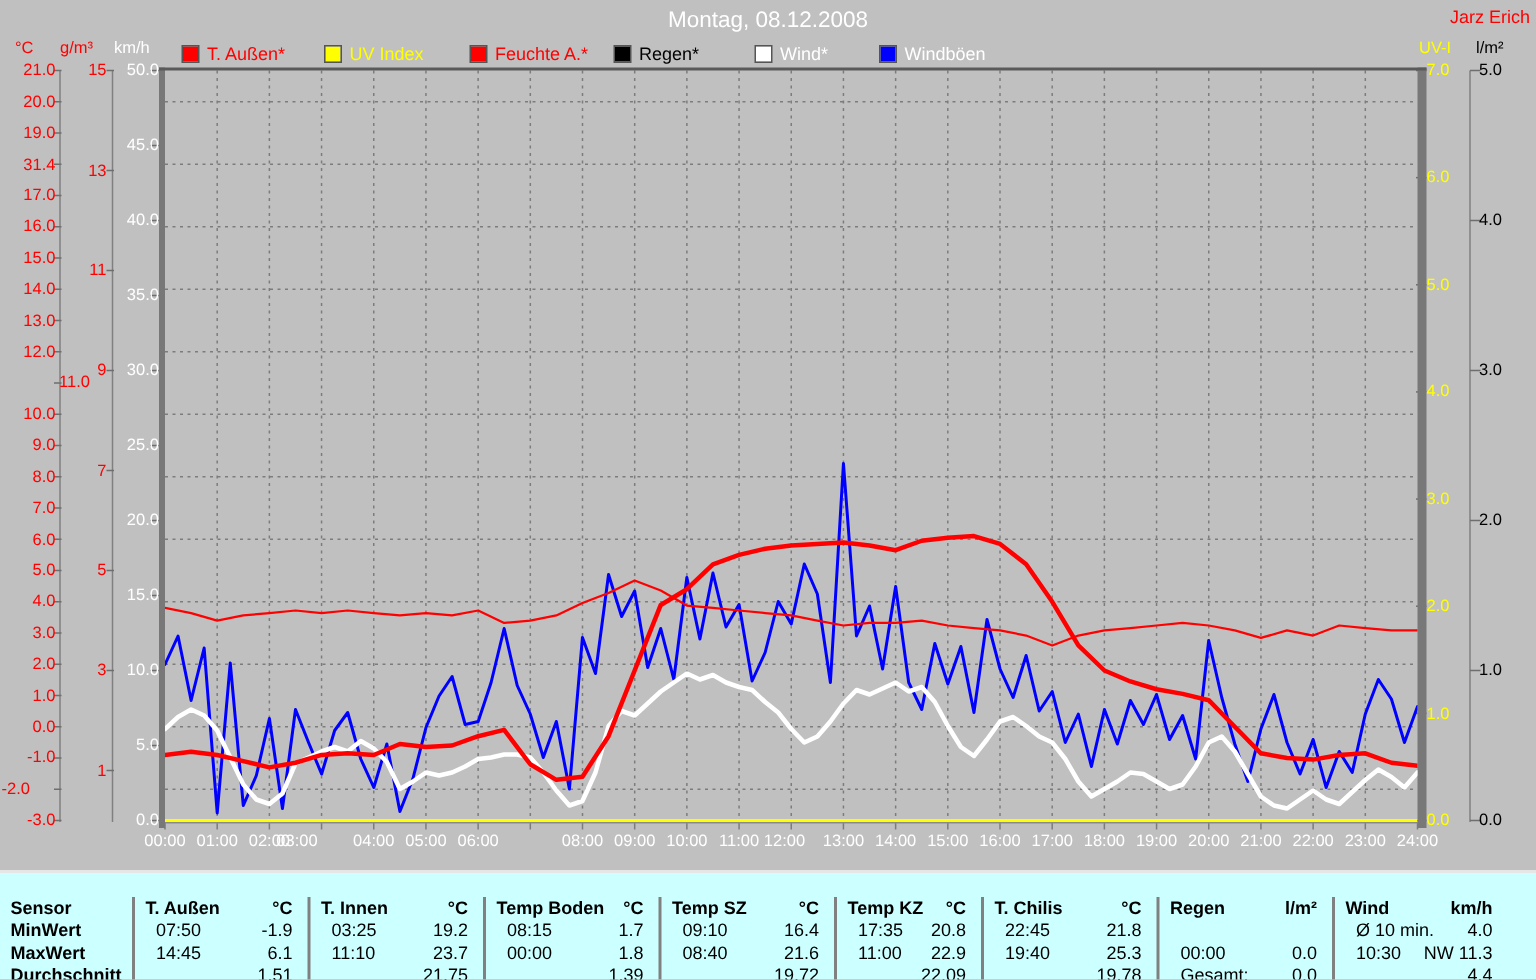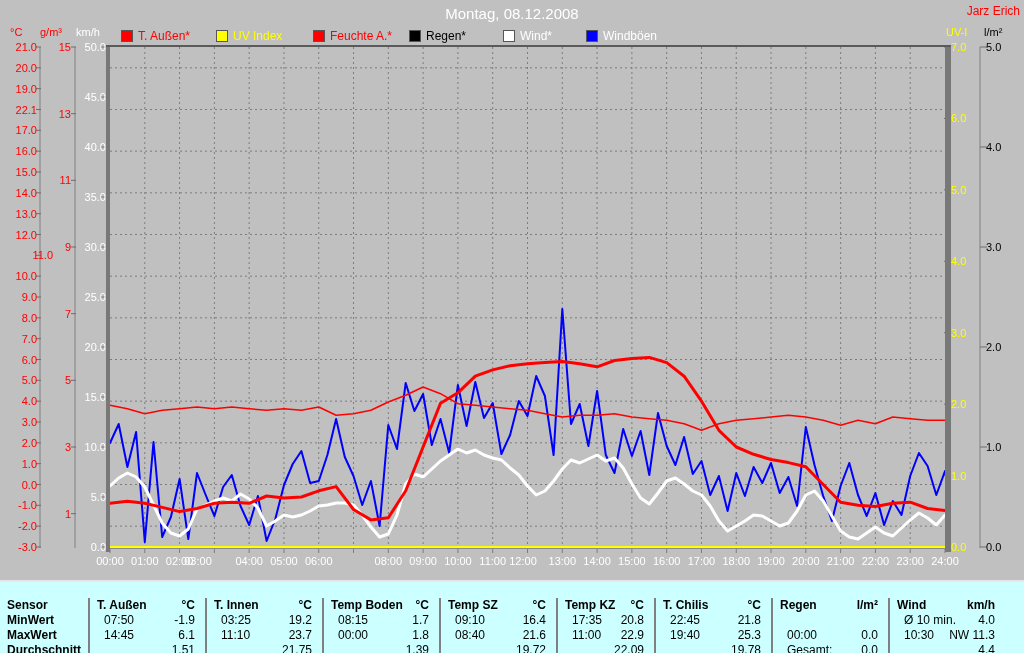--- a/index.html
+++ b/index.html
@@ -205,41 +205,41 @@
     <div class="unit-label abs" style="left: 10px; color: rgb(255, 0, 0);">°C</div>
     <div class="unit-label abs" style="left: 40px; color: rgb(255, 0, 0);">g/m³</div>
     <div class="unit-label abs" style="left: 76px; color: rgb(255, 255, 255);">km/h</div>
     <div class="unit-label abs" style="left: 946px; color: rgb(255, 255, 0);">UV-I</div>
     <div class="unit-label abs" style="left: 984px; color: rgb(0, 0, 0);">l/m²</div>
   </div>
 <div id="yticks">
     <div class="tick-label abs" style="color: rgb(255, 0, 0); top: 41px; left: 1px; width: 36px; text-align: right;">21.0</div>
     <div class="tick-label abs" style="color: rgb(255, 0, 0); top: 61.8333px; left: 1px; width: 36px; text-align: right;">20.0</div>
     <div class="tick-label abs" style="color: rgb(255, 0, 0); top: 82.6667px; left: 1px; width: 36px; text-align: right;">19.0</div>
-    <div class="tick-label abs" style="color: rgb(255, 0, 0); top: 103.5px; left: 1px; width: 36px; text-align: right;">22.1</div>
+    <div class="tick-label abs" style="color: rgb(255, 0, 0); top: 103.5px; left: 1px; width: 36px; text-align: right;">31.4</div>
     <div class="tick-label abs" style="color: rgb(255, 0, 0); top: 124.333px; left: 1px; width: 36px; text-align: right;">17.0</div>
     <div class="tick-label abs" style="color: rgb(255, 0, 0); top: 145.167px; left: 1px; width: 36px; text-align: right;">16.0</div>
     <div class="tick-label abs" style="color: rgb(255, 0, 0); top: 166px; left: 1px; width: 36px; text-align: right;">15.0</div>
     <div class="tick-label abs" style="color: rgb(255, 0, 0); top: 186.833px; left: 1px; width: 36px; text-align: right;">14.0</div>
     <div class="tick-label abs" style="color: rgb(255, 0, 0); top: 207.667px; left: 1px; width: 36px; text-align: right;">13.0</div>
     <div class="tick-label abs" style="color: rgb(255, 0, 0); top: 228.5px; left: 1px; width: 36px; text-align: right;">12.0</div>
-    <div class="tick-label abs" style="color: rgb(255, 0, 0); top: 249.333px; left: 17px; width: 36px; text-align: right;">11.0</div>
+    <div class="tick-label abs" style="color: rgb(255, 0, 0); top: 249.333px; left: 1px; width: 36px; text-align: right; padding-left: 23px;">11.0</div>
     <div class="tick-label abs" style="color: rgb(255, 0, 0); top: 270.167px; left: 1px; width: 36px; text-align: right;">10.0</div>
     <div class="tick-label abs" style="color: rgb(255, 0, 0); top: 291px; left: 1px; width: 36px; text-align: right;">9.0</div>
     <div class="tick-label abs" style="color: rgb(255, 0, 0); top: 311.833px; left: 1px; width: 36px; text-align: right;">8.0</div>
     <div class="tick-label abs" style="color: rgb(255, 0, 0); top: 332.667px; left: 1px; width: 36px; text-align: right;">7.0</div>
     <div class="tick-label abs" style="color: rgb(255, 0, 0); top: 353.5px; left: 1px; width: 36px; text-align: right;">6.0</div>
     <div class="tick-label abs" style="color: rgb(255, 0, 0); top: 374.333px; left: 1px; width: 36px; text-align: right;">5.0</div>
     <div class="tick-label abs" style="color: rgb(255, 0, 0); top: 395.167px; left: 1px; width: 36px; text-align: right;">4.0</div>
     <div class="tick-label abs" style="color: rgb(255, 0, 0); top: 416px; left: 1px; width: 36px; text-align: right;">3.0</div>
     <div class="tick-label abs" style="color: rgb(255, 0, 0); top: 436.833px; left: 1px; width: 36px; text-align: right;">2.0</div>
     <div class="tick-label abs" style="color: rgb(255, 0, 0); top: 457.667px; left: 1px; width: 36px; text-align: right;">1.0</div>
     <div class="tick-label abs" style="color: rgb(255, 0, 0); top: 478.5px; left: 1px; width: 36px; text-align: right;">0.0</div>
     <div class="tick-label abs" style="color: rgb(255, 0, 0); top: 499.333px; left: 1px; width: 36px; text-align: right;">-1.0</div>
-    <div class="tick-label abs" style="color: rgb(255, 0, 0); top: 520.167px; left: 1px; width: 36px; text-align: right;">-2.0</div>
+    <div class="tick-label abs" style="color: rgb(255, 0, 0); top: 520.167px; left: 1px; width: 36px; ">-2.0</div>
     <div class="tick-label abs" style="color: rgb(255, 0, 0); top: 541px; left: 1px; width: 36px; text-align: right;">-3.0</div>
     <div class="tick-label abs" style="color: rgb(255, 0, 0); top: 41px; left: 35px; width: 36px; text-align: right;">15</div>
     <div class="tick-label abs" style="color: rgb(255, 0, 0); top: 107.667px; left: 35px; width: 36px; text-align: right;">13</div>
     <div class="tick-label abs" style="color: rgb(255, 0, 0); top: 174.333px; left: 35px; width: 36px; text-align: right;">11</div>
     <div class="tick-label abs" style="color: rgb(255, 0, 0); top: 241px; left: 35px; width: 36px; text-align: right;">9</div>
     <div class="tick-label abs" style="color: rgb(255, 0, 0); top: 307.667px; left: 35px; width: 36px; text-align: right;">7</div>
     <div class="tick-label abs" style="color: rgb(255, 0, 0); top: 374.333px; left: 35px; width: 36px; text-align: right;">5</div>
     <div class="tick-label abs" style="color: rgb(255, 0, 0); top: 441px; left: 35px; width: 36px; text-align: right;">3</div>
     <div class="tick-label abs" style="color: rgb(255, 0, 0); top: 507.667px; left: 35px; width: 36px; text-align: right;">1</div>
     <div class="tick-label abs" style="color: rgb(255, 255, 255); top: 41px; left: 70px; width: 36px; text-align: right;">50.0</div>

